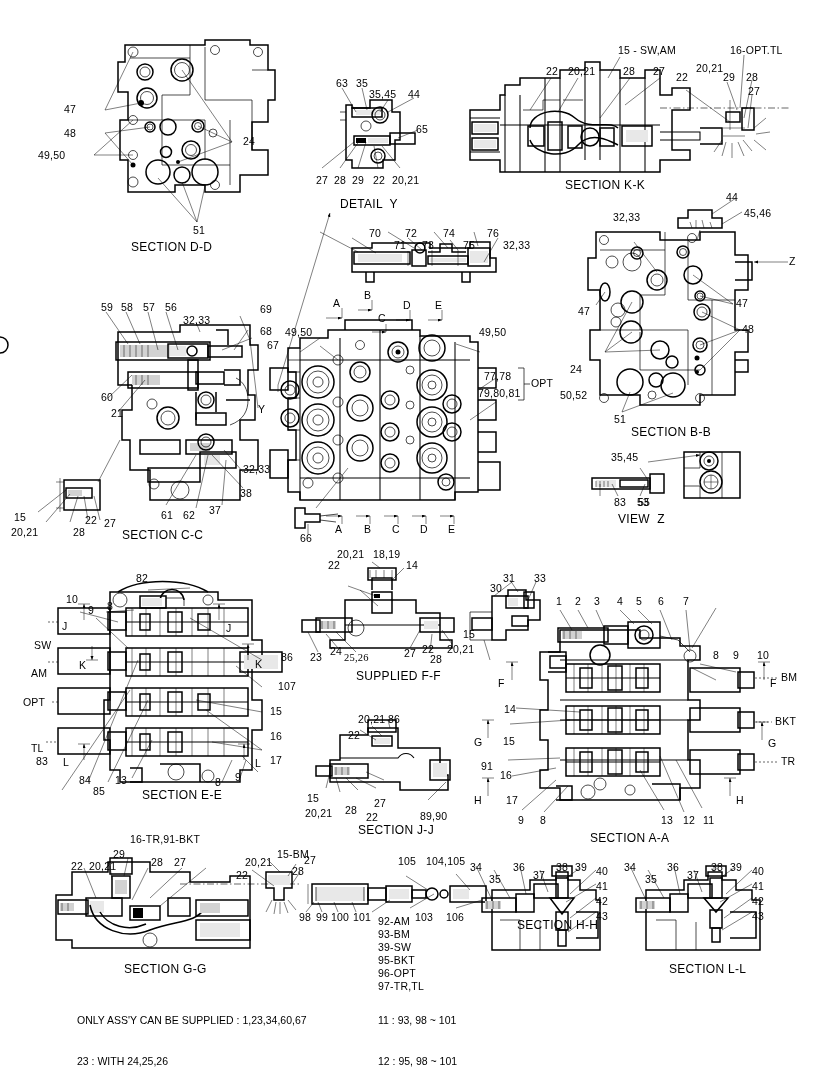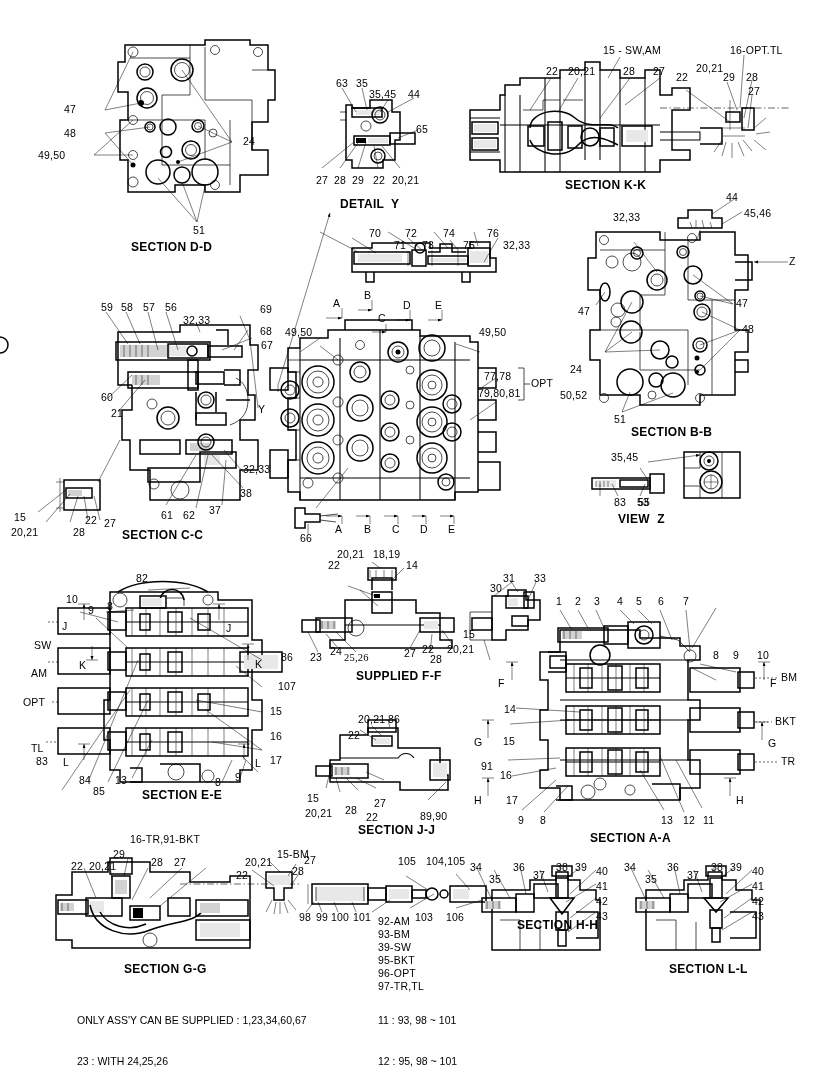--- a/index.html
+++ b/index.html
@@ -1,20 +1,20 @@
 <!DOCTYPE html>
 <html><head>
 <meta charset="utf-8">
 <style>
   html,body{margin:0;padding:0;background:#fff;}
   body{width:814px;height:1080px;position:relative;
        font-family:"Liberation Sans","DejaVu Sans",sans-serif;color:#000;overflow:hidden;}
   #sheet{position:absolute;inset:0;}
   .lbl{position:absolute;font-size:10.5px;line-height:1.05;white-space:pre;letter-spacing:.2px;}
-  .ttl{position:absolute;font-size:12px;font-weight:700;white-space:pre;letter-spacing:.3px;}
+  .ttl{position:absolute;font-size:12px;font-weight:400;white-space:pre;letter-spacing:.3px;}
   .note{position:absolute;font-size:10.5px;line-height:13.6px;white-space:pre;}
   svg{position:absolute;left:0;top:0;width:814px;height:1080px;overflow:visible;}
   .ln{stroke:#000;stroke-width:.7;fill:none;}
   .th{stroke:#000;stroke-width:1.5;fill:none;}
   .md{stroke:#000;stroke-width:1.05;fill:none;}
   .fn{stroke:#000;stroke-width:.5;fill:none;}
   .dsh{stroke:#000;stroke-width:.6;fill:none;stroke-dasharray:7 2.5 1.5 2.5;}
   .dot{stroke:#000;stroke-width:.6;fill:none;stroke-dasharray:2 2;}
   .fb{fill:#000;}
   .fg{fill:#e8e8e8;}
@@ -854,21 +854,21 @@
 <span class="lbl" style="left:369px;top:89px;">35,45</span>
 <span class="lbl" style="left:408px;top:89px;">44</span>
 <span class="lbl" style="left:416px;top:124px;">65</span>
 <span class="lbl" style="left:316px;top:175px;">27</span>
 <span class="lbl" style="left:334px;top:175px;">28</span>
 <span class="lbl" style="left:352px;top:175px;">29</span>
 <span class="lbl" style="left:373px;top:175px;">22</span>
 <span class="lbl" style="left:392px;top:175px;">20,21</span>
 <span class="ttl" style="left:340px;top:197px;">DETAIL  Y</span>
 
-<span class="lbl" style="left:603px;top:45px;">15 - SW,AM</span>
+<span class="lbl" style="left:618px;top:45px;">15 - SW,AM</span>
 <span class="lbl" style="left:730px;top:45px;">16-OPT.TL</span>
 <span class="lbl" style="left:546px;top:66px;">22</span>
 <span class="lbl" style="left:568px;top:66px;">20,21</span>
 <span class="lbl" style="left:623px;top:66px;">28</span>
 <span class="lbl" style="left:653px;top:66px;">27</span>
 <span class="lbl" style="left:676px;top:72px;">22</span>
 <span class="lbl" style="left:696px;top:63px;">20,21</span>
 <span class="lbl" style="left:723px;top:72px;">29</span>
 <span class="lbl" style="left:746px;top:72px;">28</span>
 <span class="lbl" style="left:748px;top:86px;">27</span>
@@ -892,21 +892,21 @@
 <span class="lbl" style="left:637px;top:497px;">53</span>
 <span class="ttl" style="left:618px;top:512px;">VIEW  Z</span>
 
 <span class="lbl" style="left:101px;top:302px;">59</span>
 <span class="lbl" style="left:121px;top:302px;">58</span>
 <span class="lbl" style="left:143px;top:302px;">57</span>
 <span class="lbl" style="left:165px;top:302px;">56</span>
 <span class="lbl" style="left:183px;top:315px;">32,33</span>
 <span class="lbl" style="left:260px;top:304px;">69</span>
 <span class="lbl" style="left:260px;top:326px;">68</span>
-<span class="lbl" style="left:261px;top:340px;text-align:center;">67</span>
+<span class="lbl" style="left:267px;top:340px;text-align:center;">67</span>
 <span class="lbl" style="left:101px;top:392px;">60</span>
 <span class="lbl" style="left:111px;top:408px;">21</span>
 <span class="lbl" style="left:258px;top:404px;">Y</span>
 <span class="lbl" style="left:161px;top:510px;">61</span>
 <span class="lbl" style="left:183px;top:510px;">62</span>
 <span class="lbl" style="left:209px;top:505px;">37</span>
 <span class="lbl" style="left:240px;top:488px;">38</span>
 <span class="lbl" style="left:243px;top:464px;">32,33</span>
 <span class="lbl" style="left:14px;top:512px;">15</span>
 <span class="lbl" style="left:11px;top:527px;">20,21</span>

